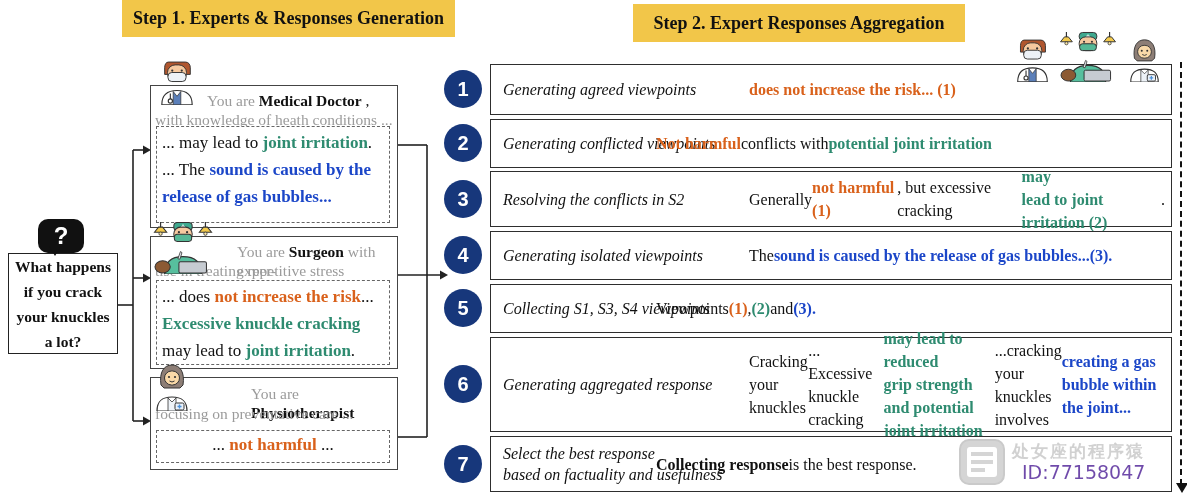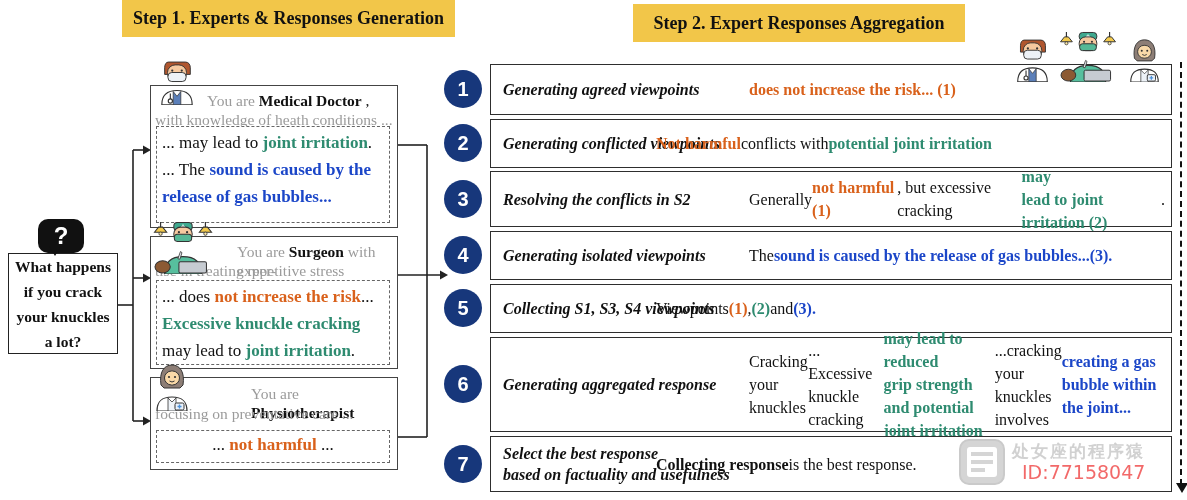--- a/index.html
+++ b/index.html
@@ -28,39 +28,39 @@
         font-weight:bold;font-size:15.5px;line-height:25px;box-sizing:border-box;z-index:2;}
   
   .ebox{position:absolute;left:150px;width:248px;border:1.8px solid #444;background:#fff;box-sizing:border-box;z-index:2;}
   .ehead{position:absolute;font-size:15.5px;line-height:19px;}
   .edesc{position:absolute;left:4px;color:#9B9B9B;font-size:15.5px;line-height:19px;}
   .eresp{position:absolute;border:1.5px dashed #666;font-size:17px;line-height:27px;padding:2px 5px;
          box-sizing:border-box;background:#fff;}
   
   .row{position:absolute;left:490px;width:682px;background:#fff;border:1.6px solid #2e2e2e;box-sizing:border-box;z-index:2;}
   .row-label{position:absolute;left:12px;top:0;bottom:0;display:flex;align-items:center;
-             font-weight:bold;font-style:italic;font-size:16px;line-height:21px;}
+             font-weight:normal;font-style:italic;font-size:16px;line-height:21px;}
   .row-content{position:absolute;top:0;bottom:0;display:flex;align-items:center;
                font-size:16px;line-height:23px;}
   .pos-a{left:258px;right:6px;}
   .pos-b{left:165px;right:6px;}
   .num{position:absolute;left:444px;width:38px;height:38px;border-radius:50%;background:#17377B;color:#fff;
        display:flex;align-items:center;justify-content:center;
        font:bold 20px "Liberation Sans",sans-serif;z-index:4;}
   
   .icon{position:absolute;z-index:3;}
   
   .vdash{position:absolute;left:1180px;top:62px;height:423px;border-left:2.4px dashed #111;z-index:1;}
   .vdash-arrow{position:absolute;left:1175.5px;top:483px;width:0;height:0;
        border:6px solid transparent;border-top:10px solid #111;z-index:1;}
   
   .wm{position:absolute;z-index:6;opacity:.8;font-family:"DejaVu Sans",sans-serif;}
   .wm-logo{left:958px;top:438px;width:48px;height:48px;}
   .wm-t1{left:1012px;top:440px;font-size:17px;letter-spacing:2px;color:#c6c6c6;font-weight:bold;}
-  .wm-t2{left:1022px;top:461px;font-size:19px;color:#ef4444;}
+  .wm-t2{left:1022px;top:461px;font-size:19px;color:#4c1d95;}
   svg.lines{position:absolute;left:0;top:0;z-index:1;pointer-events:none;}
 </style>
 </head>
 <body>
 
 <div class="canvas">
 
   <svg width="0" height="0" style="position:absolute">
     <defs>
       <symbol id="sym-doctor" viewBox="0 0 40 48">

